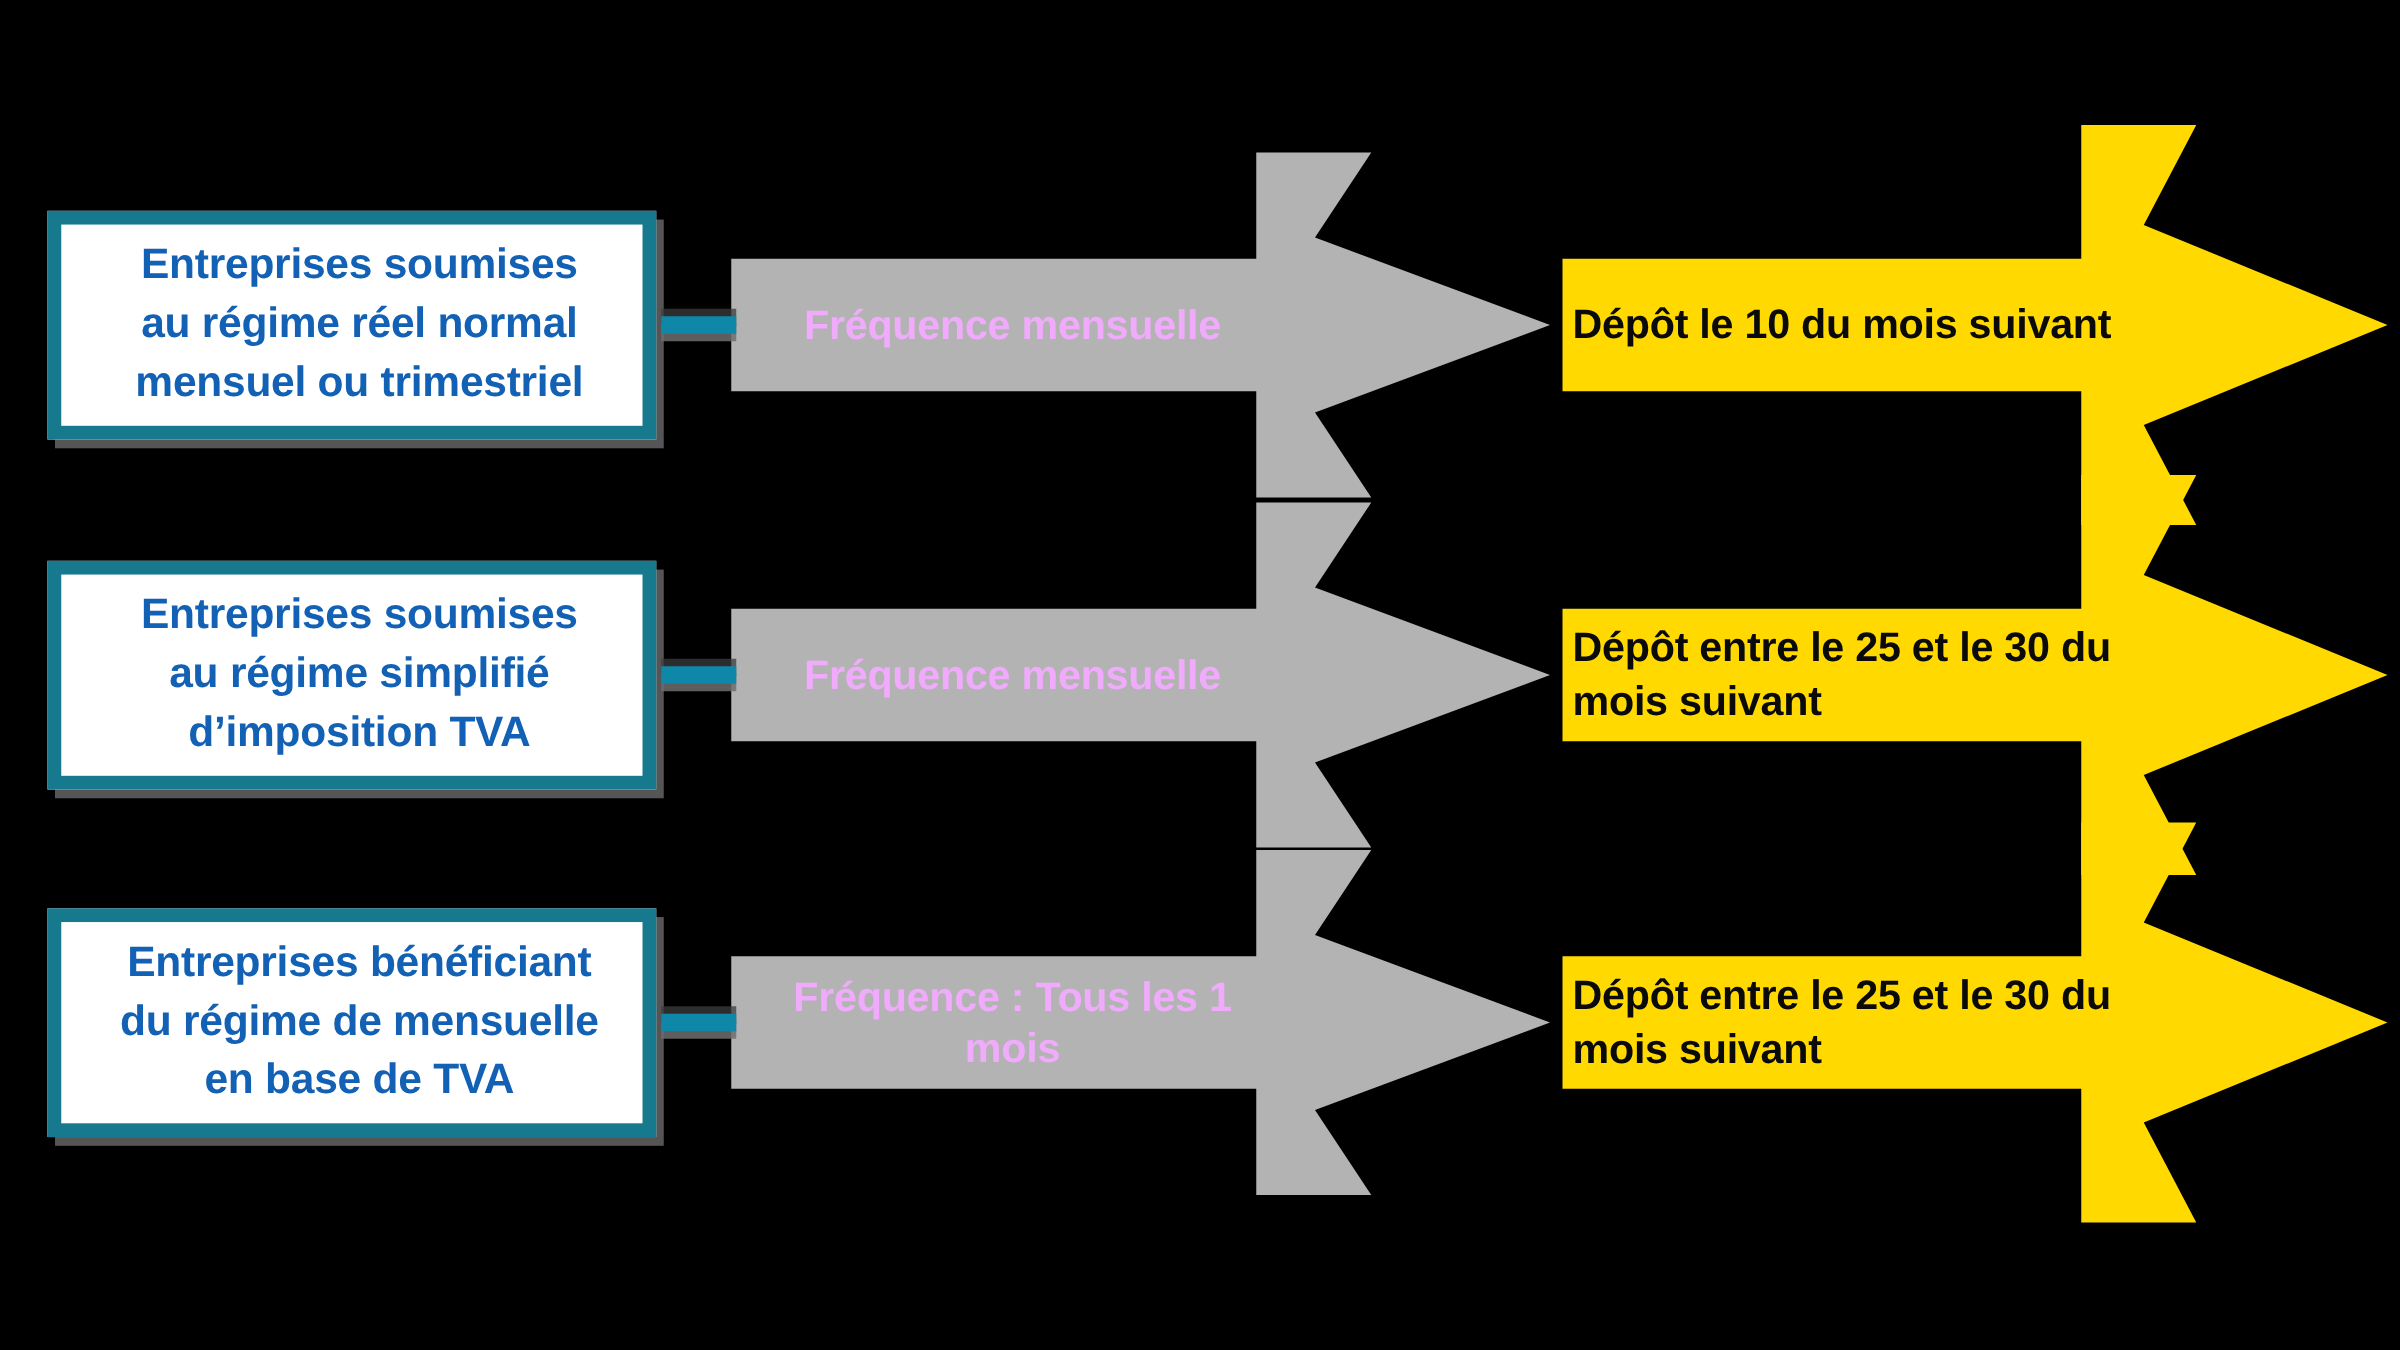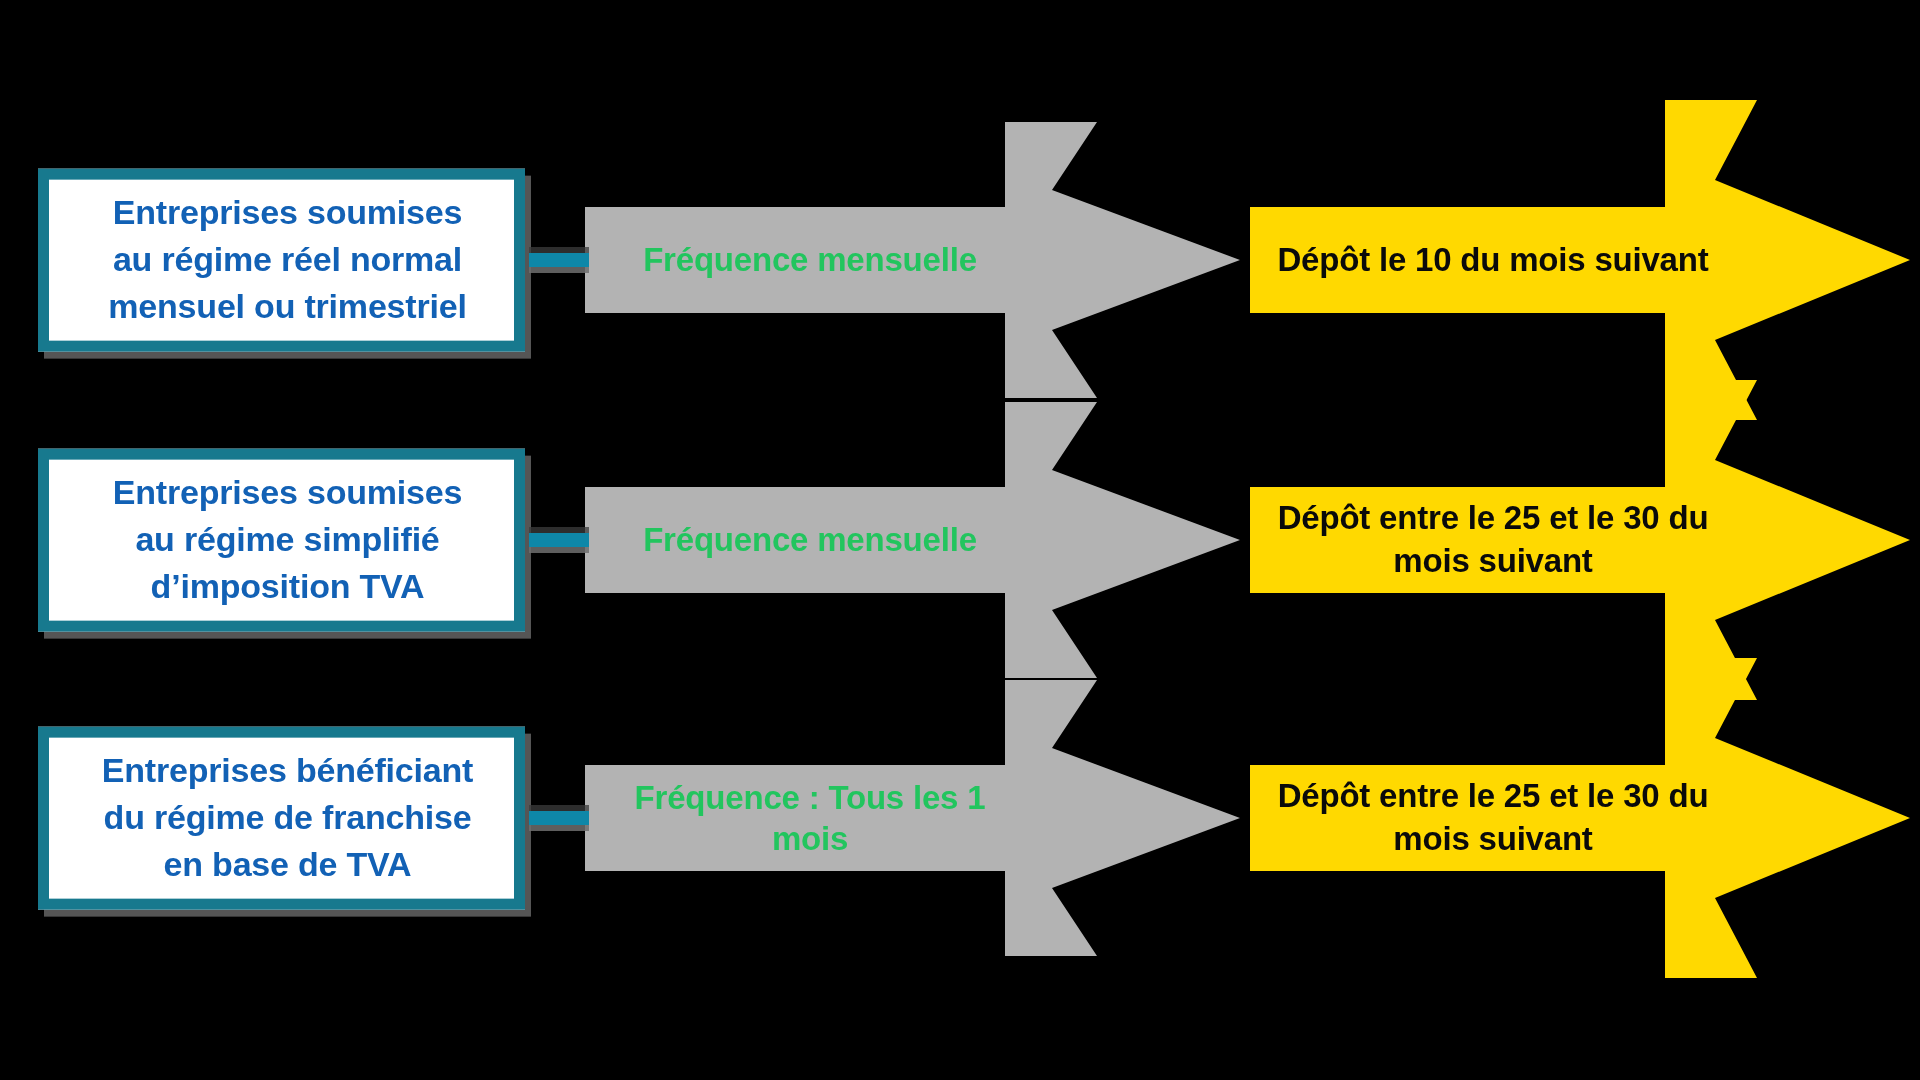--- a/index.html
+++ b/index.html
@@ -77,33 +77,32 @@
                 0 -6px 0 0 rgba(60,60,60,0.75);
   }
 
   
   .gray-label {
     position: absolute;
     left: 600px;
     width: 420px;
     transform: translateY(-50%);
     text-align: center;
-    color: #22c55e;
+    color: #f0abfc;
     font-size: 33px;
     font-weight: bold;
     line-height: 1.25;
     letter-spacing: -0.2px;
     pointer-events: none;
   }
   .yellow-label {
     position: absolute;
     left: 1258px;
     width: 470px;
     transform: translateY(-50%);
-    text-align: center;
     color: #0A0A0A;
     font-size: 33px;
     font-weight: bold;
     line-height: 1.3;
     letter-spacing: -0.2px;
     white-space: pre-line;
     pointer-events: none;
   }
 </style>
 </head>
@@ -214,21 +213,21 @@
     <div class="gray-label">Fréquence mensuelle</div>
 
     <div class="yellow-label">Dépôt entre le 25 et le 30 du
 mois suivant</div>
   </div>
 
   <div class="row row-3">
 
     <div class="cat-box">
       <span class="cat-text">Entreprises bénéficiant
-du régime de franchise
+du régime de mensuelle
 en base de TVA</span>
     </div>
 
     <div class="connector"></div>
 
     <div class="gray-label">Fréquence : Tous les 1 mois</div>
 
     <div class="yellow-label">Dépôt entre le 25 et le 30 du
 mois suivant</div>
   </div>

